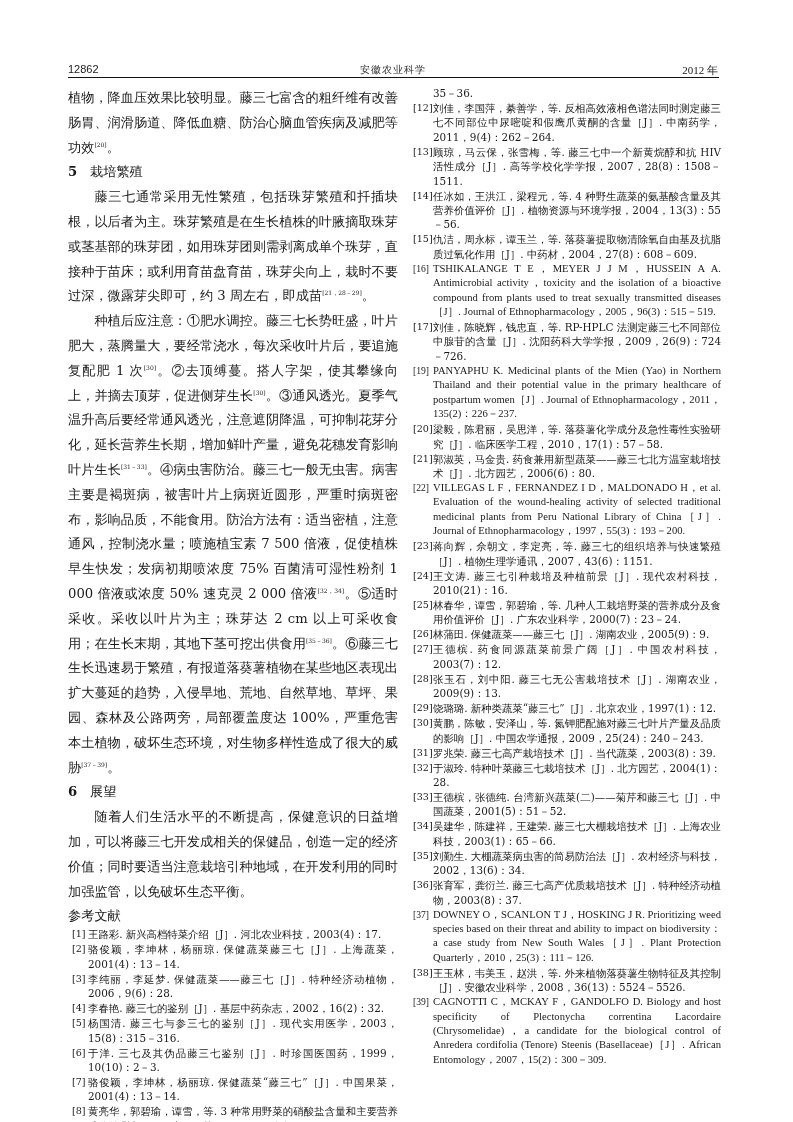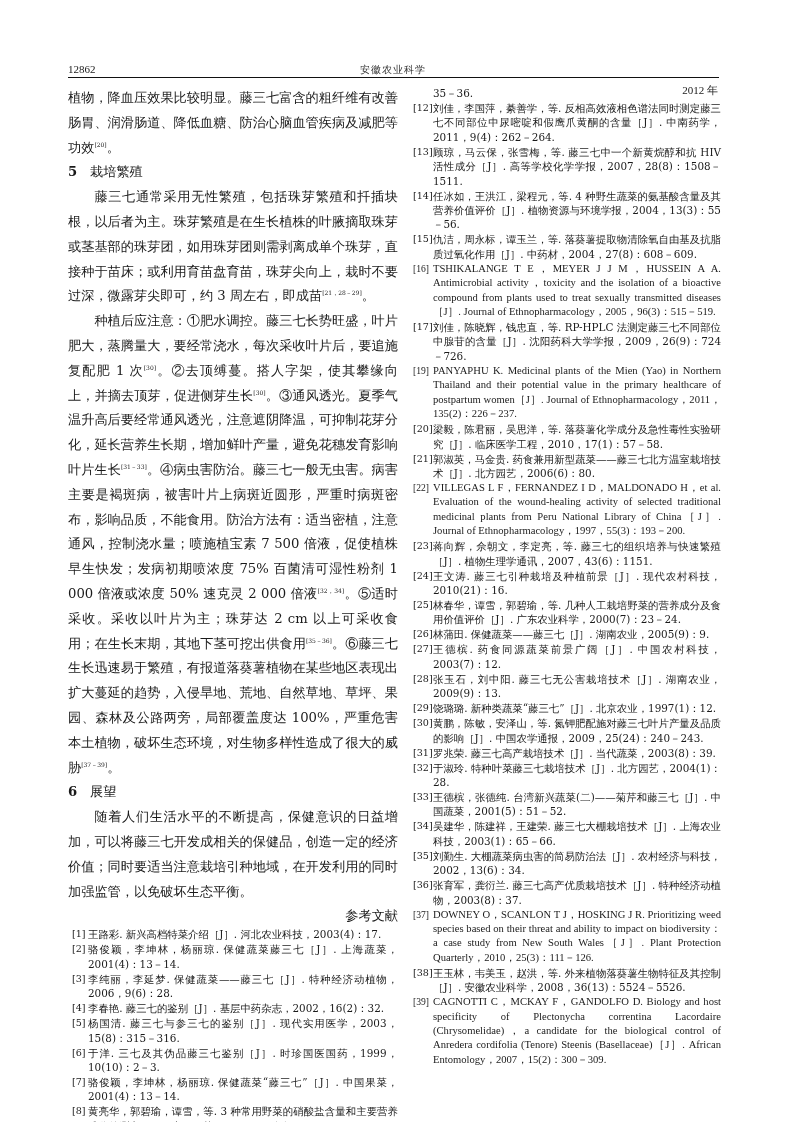--- a/index.html
+++ b/index.html
@@ -1,35 +1,35 @@
 <!DOCTYPE html>
 <html><head>
 <meta charset="utf-8">
 <style>
   * { box-sizing: border-box; margin: 0; padding: 0; }
   html, body { width: 793px; height: 1122px; background: #ffffff; overflow: hidden; }
   body { position: relative; font-family: "DejaVu Serif", "Liberation Serif", serif; color: #1a1a1a; }
 
   .running-header { position: absolute; left: 68px; top: 60px; width: 650px; height: 20px; font-size: 10px; }
-  .running-header .page-no { position: absolute; left: 0; top: 3px; font-family: Liberation Serif, serif; font-size: 11px; }
+  .running-header .page-no { position: absolute; left: 0; top: 3px; font-family: Liberation Sans, sans-serif; font-size: 11px; }
   .running-header .journal { position: absolute; left: 0; right: 0; top: 3px; text-align: center; font-size: 10px; letter-spacing: 1px; color: #333; }
-  .running-header .year { position: absolute; right: 0; top: 3px; font-size: 11px; font-family: "Liberation Serif", serif; margin-top: 20px; }
+  .running-header .year { position: absolute; right: 0; top: 3px; font-size: 11px; font-family: "Liberation Serif", serif; }
   .header-rule { position: absolute; left: 68px; top: 77px; width: 651px; height: 1px; background: #111; }
 
   .col { position: absolute; top: 86px; }
   .col-left { left: 68px; width: 330px; }
   .col-right { left: 413px; width: 308px; }
 
   .body-para { font-size: 13.2px; line-height: 24.8px; text-align: justify; text-justify: inter-ideograph; }
   .body-para.indent { text-indent: 2em; }
   .body-para sup, .ref sup { font-size: 6px; vertical-align: 5px; line-height: 0; }
   .section-head { font-size: 13.2px; line-height: 24.8px; }
   .section-head .num { font-weight: bold; display: inline-block; width: 22px; }
 
-  .refs-title { font-size: 13.2px; line-height: 22px; margin-top: 1px; text-align: right; }
+  .refs-title { font-size: 13.2px; line-height: 22px; margin-top: 1px; }
   .ref { position: relative; font-size: 10.4px; line-height: 14.4px; padding-left: 20px; text-align: justify; margin-bottom: 0.6px; }
   .ref .ref-num { position: absolute; left: 0; top: 0; font-size: 9.6px; }
   .col-left .ref { padding-left: 20px; }
   .col-left .ref .ref-num { left: 4px; }
   .col-right .ref .ref-num { left: 0; }
   .ref.latin { font-family: "Liberation Serif", serif; font-size: 10.6px; }
   .ref.cont { padding-left: 20px; }
 
   .copyright { position: absolute; left: 22px; top: 1130px; font-family: "Liberation Serif", serif; font-size: 12.5px; color: #ec4899; letter-spacing: 0; white-space: pre; }
 </style>

